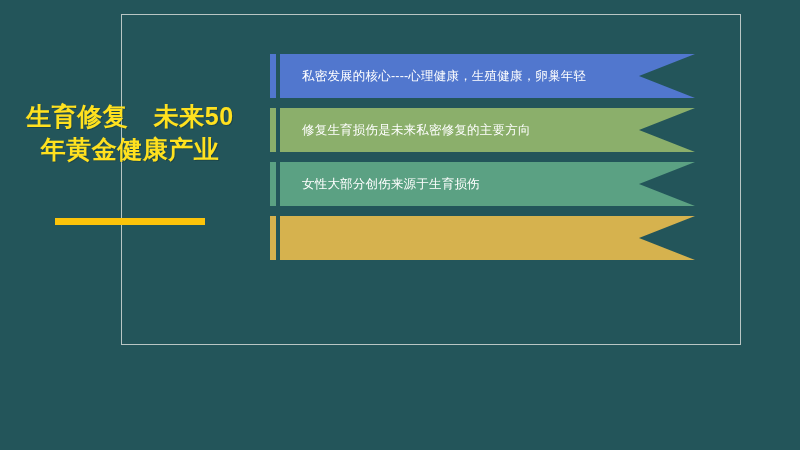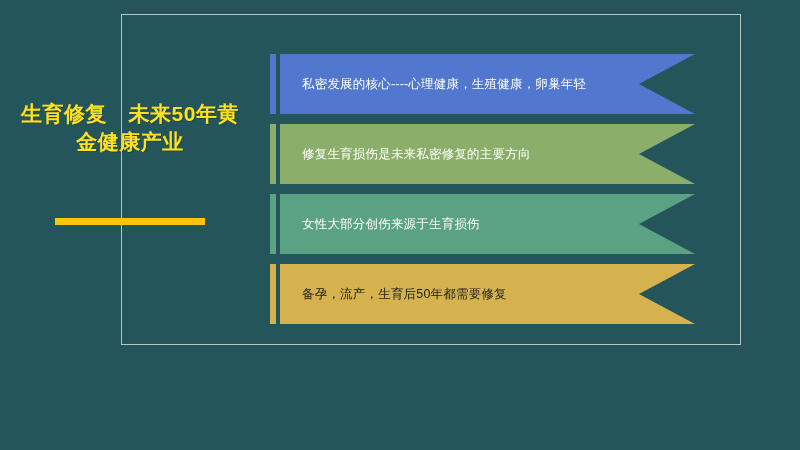--- a/index.html
+++ b/index.html
@@ -33,21 +33,21 @@
   
   #title-block {
     position: absolute;
     left: 20px;
     top: 100px;
     width: 220px;
     text-align: center;
   }
   #title-text {
     color: #ffe11f;
-    font-size: 21px;
+    font-size: 25px;
     font-weight: bold;
     line-height: 1.32;
     letter-spacing: 0.5px;
     white-space: pre-wrap;
     text-shadow: 1px 1px 0 rgba(0,0,0,0.18);
   }
   #title-rule {
     position: absolute;
     left: 35px;
     top: 118px;
@@ -57,21 +57,21 @@
   }
   
   #banner-list {
     position: absolute;
     left: 270px;
     top: 54px;
     width: 425px;
   }
   .banner-row {
     position: relative;
-    height: 60px;
+    height: 44px;
     margin-bottom: 10px;
     display: flex;
     align-items: flex-start;
   }
   .banner-accent {
     width: 6px;
     flex: 0 0 6px;
     height: 100%;
   }
   .banner-gap {
@@ -151,18 +151,17 @@
         <div class="banner-fill" style="background: rgb(91, 161, 131);"></div>
         <div class="banner-label label-light" style="color: rgb(255, 255, 255);">女性大部分创伤来源于生育损伤</div>
       </div>
     </div>
 
     <div class="banner-row">
       <div class="banner-accent" style="background: rgb(214, 178, 78);"></div>
       <div class="banner-gap"></div>
       <div class="banner-body">
         <div class="banner-fill" style="background: rgb(214, 178, 78);"></div>
-        <div class="banner-label label-dark" style="color: rgb(29, 29, 29);">备孕，流产，生育后50年都需要修复</div>
       </div>
     </div>
 
   </div>
 </div>
 
 </body></html>

